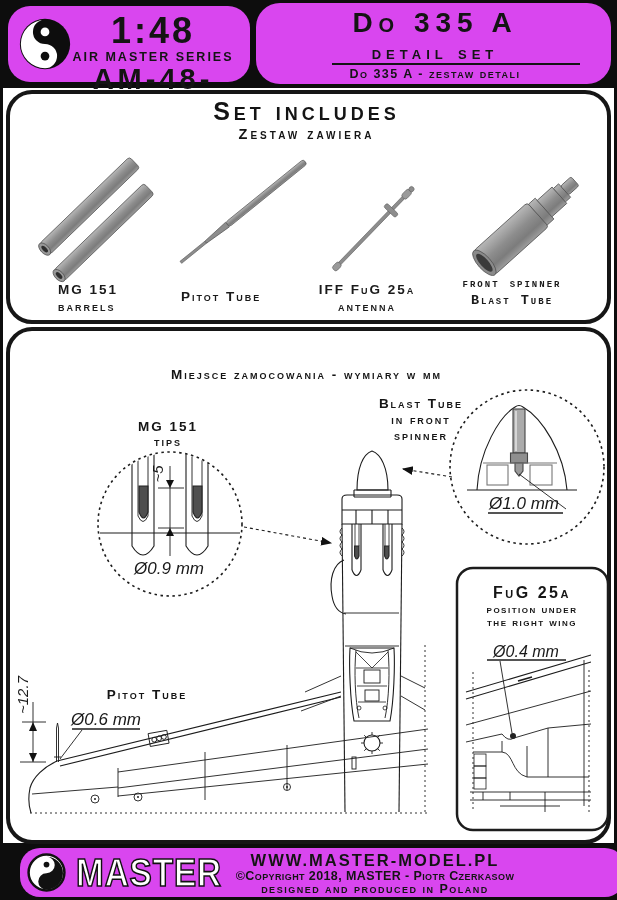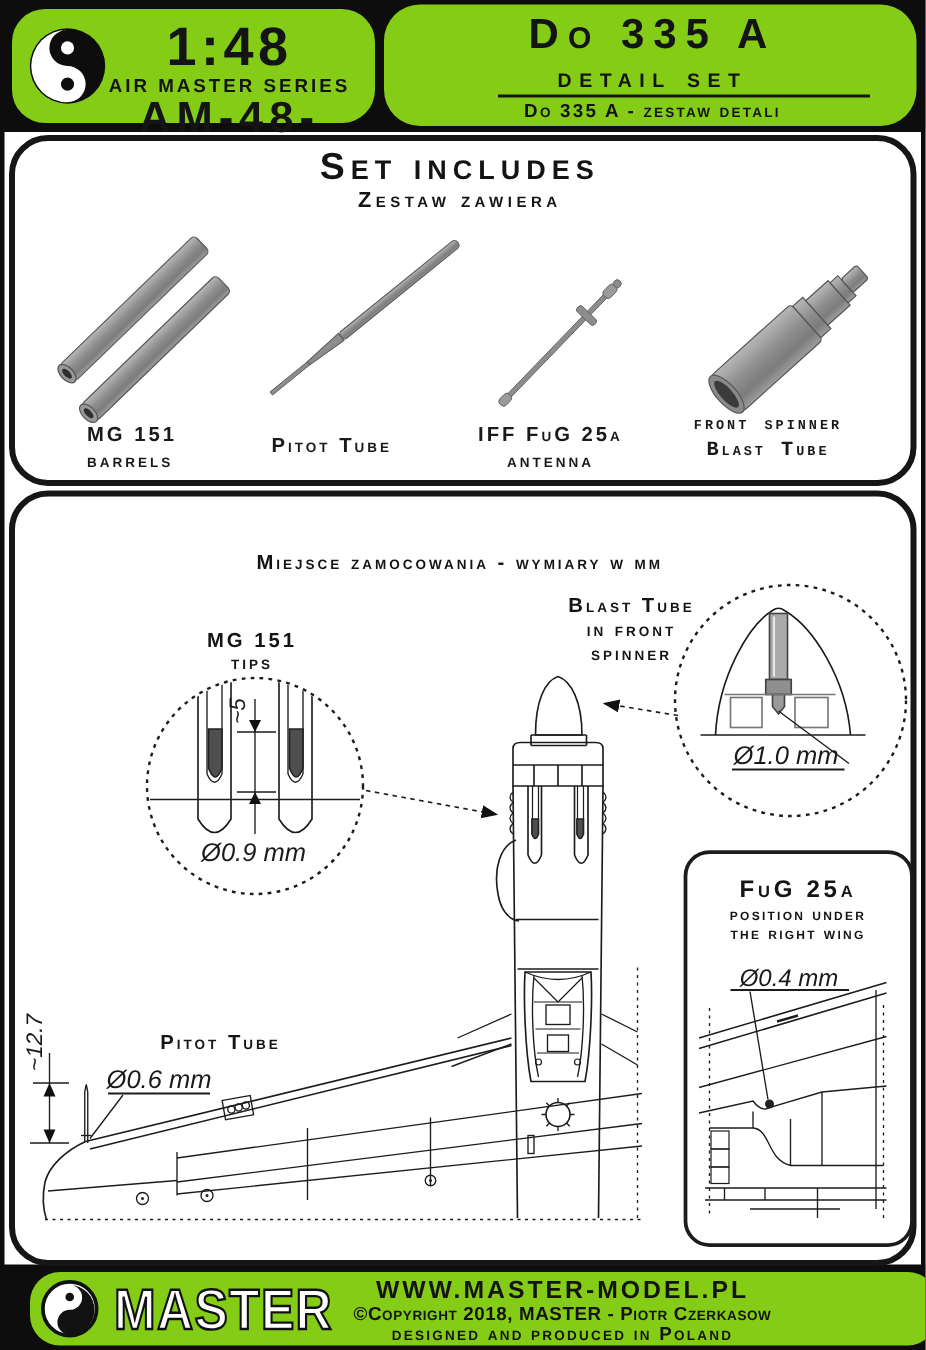--- a/index.html
+++ b/index.html
@@ -1,20 +1,20 @@
 <!DOCTYPE html>
 <html><head>
 <meta charset="utf-8">
 <style>
   html,body{margin:0;padding:0;background:#2a2a2a;}
   .page{position:relative;width:617px;height:900px;background:#ffffff;overflow:hidden;
         font-family:"Liberation Sans",sans-serif;color:#141414;}
   .band{position:absolute;left:0;width:617px;background:#0d0d0d;}
   .edge{position:absolute;top:0;width:3px;height:900px;background:#0d0d0d;}
-  .wbox{position:absolute;background:#84cc16;}
+  .wbox{position:absolute;background:#d946ef;}
   .abs{position:absolute;}
   .ctr{text-align:center;}
   .sc{font-variant:small-caps;font-weight:bold;color:#141414;}
   .section{position:absolute;border:4px solid #161616;border-radius:26px;background:#fff;}
   .plabel{position:absolute;font-variant:small-caps;font-weight:bold;font-size:13.5px;
           letter-spacing:2px;line-height:16.5px;color:#1a1a1a;}
   svg.overlay{position:absolute;left:0;top:0;z-index:5;pointer-events:none;}
   .lift{z-index:6;}
   
   .st{font-family:"Liberation Sans",sans-serif;font-weight:bold;font-variant:small-caps;

